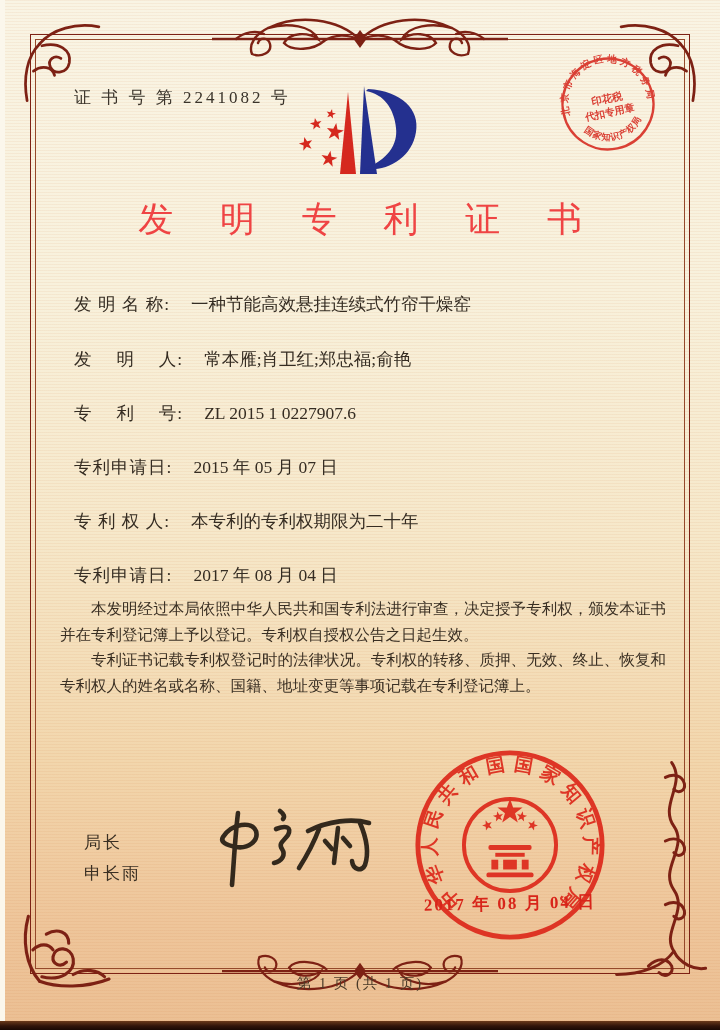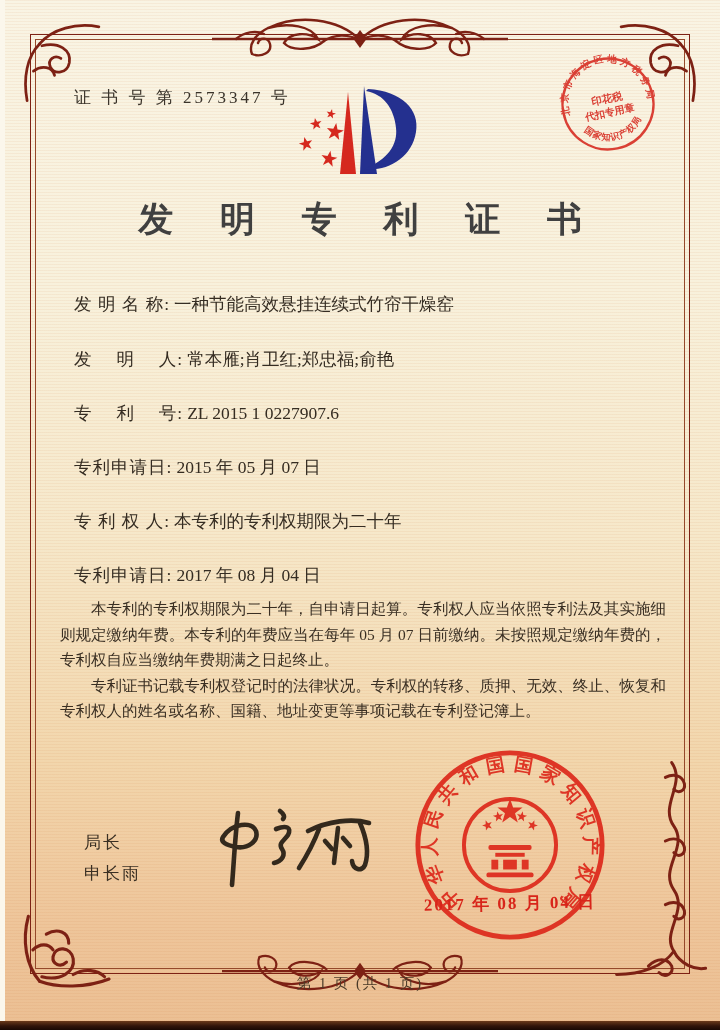--- a/index.html
+++ b/index.html
@@ -14,24 +14,24 @@
   }
   .scan-edge-left{position:absolute;left:0;top:0;width:5px;height:100%;background:#fbf7ec;}
   .scan-edge-bottom{position:absolute;left:0;bottom:0;width:100%;height:9px;
     background:linear-gradient(180deg,#6b3a1a 0%,#30140a 55%,#180803 100%);}
   .frame-outer{position:absolute;left:30px;right:30px;top:34px;bottom:56px;border:1.5px solid #7d2114;}
   .frame-inner{position:absolute;left:35px;right:35px;top:39px;bottom:61px;border:1px solid #95482a;}
   .orn{position:absolute;pointer-events:none;}
   .cert-no{position:absolute;left:74px;top:86px;font-size:17px;letter-spacing:3px;color:#3a332a;}
   .logo{position:absolute;left:288px;top:82px;width:150px;height:115px;}
   .title{position:absolute;left:0;right:0;top:196px;text-align:center;
-    font-size:35px;font-weight:bold;letter-spacing:19px;padding-left:19px;color:#404040;}
+    font-size:35px;font-weight:normal;letter-spacing:19px;padding-left:19px;color:#ef4444;}
   .field{position:absolute;left:74px;font-size:17.5px;color:#352c22;white-space:nowrap;}
   .flabel{letter-spacing:1px;}
-  .fvalue{margin-left:4px;}
+  .fvalue{margin-left:21px;}
   .paras{position:absolute;left:60px;right:54px;top:596px;}
   .paras p{margin:0;text-indent:2em;font-size:15.5px;line-height:25.5px;color:#3a2f23;text-align:justify;}
   .signer-title{position:absolute;left:84px;top:831px;font-size:17px;color:#3a2f23;letter-spacing:2px;text-align:right;}
   .signer-name{position:absolute;left:84px;top:862px;font-size:17px;color:#3a2f23;letter-spacing:2px;}
   .signature{position:absolute;left:192px;top:790px;width:220px;height:112px;}
   .office-seal{position:absolute;left:412px;top:747px;width:196px;height:196px;opacity:.93;}
   .seal-date{position:absolute;left:402px;top:892px;width:216px;text-align:center;
     font-size:17px;font-weight:bold;color:#d8251a;letter-spacing:2px;transform:rotate(-1.2deg);}
   .tax-seal{position:absolute;left:558px;top:54px;width:100px;height:100px;transform:rotate(-12deg);opacity:.88;}
   .footer{position:absolute;left:0;right:0;top:938px;text-align:center;font-size:14.5px;
@@ -101,21 +101,21 @@
     <path d="M62 6 C76 26 50 46 64 66 C78 86 50 106 64 126 C78 146 52 166 64 184"></path>
     <path d="M56 20 C64 16 72 18 74 26 C75 33 68 36 64 31"></path>
     <path d="M56 80 C64 76 72 78 74 86 C75 93 68 96 64 91"></path>
     <path d="M56 140 C64 136 72 138 74 146 C75 153 68 156 64 151"></path>
     <path d="M64 184 C54 198 34 206 10 206"></path>
     <path d="M64 184 C70 196 84 202 94 200"></path>
     <path d="M40 198 C48 190 58 190 62 198 C64 205 56 210 50 204"></path>
   </g>
 </svg>
 
-<div class="cert-no">证 书 号 第 2573347 号</div>
+<div class="cert-no">证 书 号 第 2241082 号</div>
 
 <svg class="logo" viewBox="0 0 150 115">
   <defs>
     <polygon id="star" points="0,-10 2.35,-3.24 9.51,-3.09 3.8,1.24 5.88,8.09 0,4 -5.88,8.09 -3.8,1.24 -9.51,-3.09 -2.35,-3.24"></polygon>
   </defs>
   <polygon points="60,10 52,92 68,92" fill="#d5281e"></polygon>
   <polygon points="76,4 72,92 89,92" fill="#24308f"></polygon>
   <path d="M80 7 C114 9 132 28 128 50 C124 76 99 90 76 87 C100 78 110 62 108 46 C106 27 96 12 78 9 Z" fill="#24308f"></path>
   <g fill="#d5281e">
     <use href="#star" transform="translate(43,32) scale(0.5) rotate(12)"></use>
@@ -141,21 +141,21 @@
   <span class="flabel">专利申请日:</span><span class="fvalue">2015 年 05 月 07 日</span>
 </div>
 <div class="field" style="top:509px">
   <span class="flabel">专 利 权 人:</span><span class="fvalue">本专利的专利权期限为二十年</span>
 </div>
 <div class="field" style="top:563px">
   <span class="flabel">专利申请日:</span><span class="fvalue">2017 年 08 月 04 日</span>
 </div>
 
 <div class="paras">
-  <p>本专利的专利权期限为二十年，自申请日起算。专利权人应当依照专利法及其实施细则规定缴纳年费。本专利的年费应当在每年 05 月 07 日前缴纳。未按照规定缴纳年费的，专利权自应当缴纳年费期满之日起终止。</p>
+  <p>本发明经过本局依照中华人民共和国专利法进行审查，决定授予专利权，颁发本证书并在专利登记簿上予以登记。专利权自授权公告之日起生效。</p>
   <p>专利证书记载专利权登记时的法律状况。专利权的转移、质押、无效、终止、恢复和专利权人的姓名或名称、国籍、地址变更等事项记载在专利登记簿上。</p>
 </div>
 
 <div class="signer-title">局长</div>
 <div class="signer-name">申长雨</div>
 <svg class="signature" viewBox="0 0 220 110">
   <g fill="none" stroke="#33291d" stroke-width="4.6" stroke-linecap="round" stroke-linejoin="round">
     <path d="M46 22 C43 46 42 70 40 94"></path>
     <path d="M31 46 C40 32 60 30 64 40 C67 50 56 58 44 56 C34 54 28 51 31 46"></path>
     <path d="M88 20 C92 23 93 26 91 28"></path>

